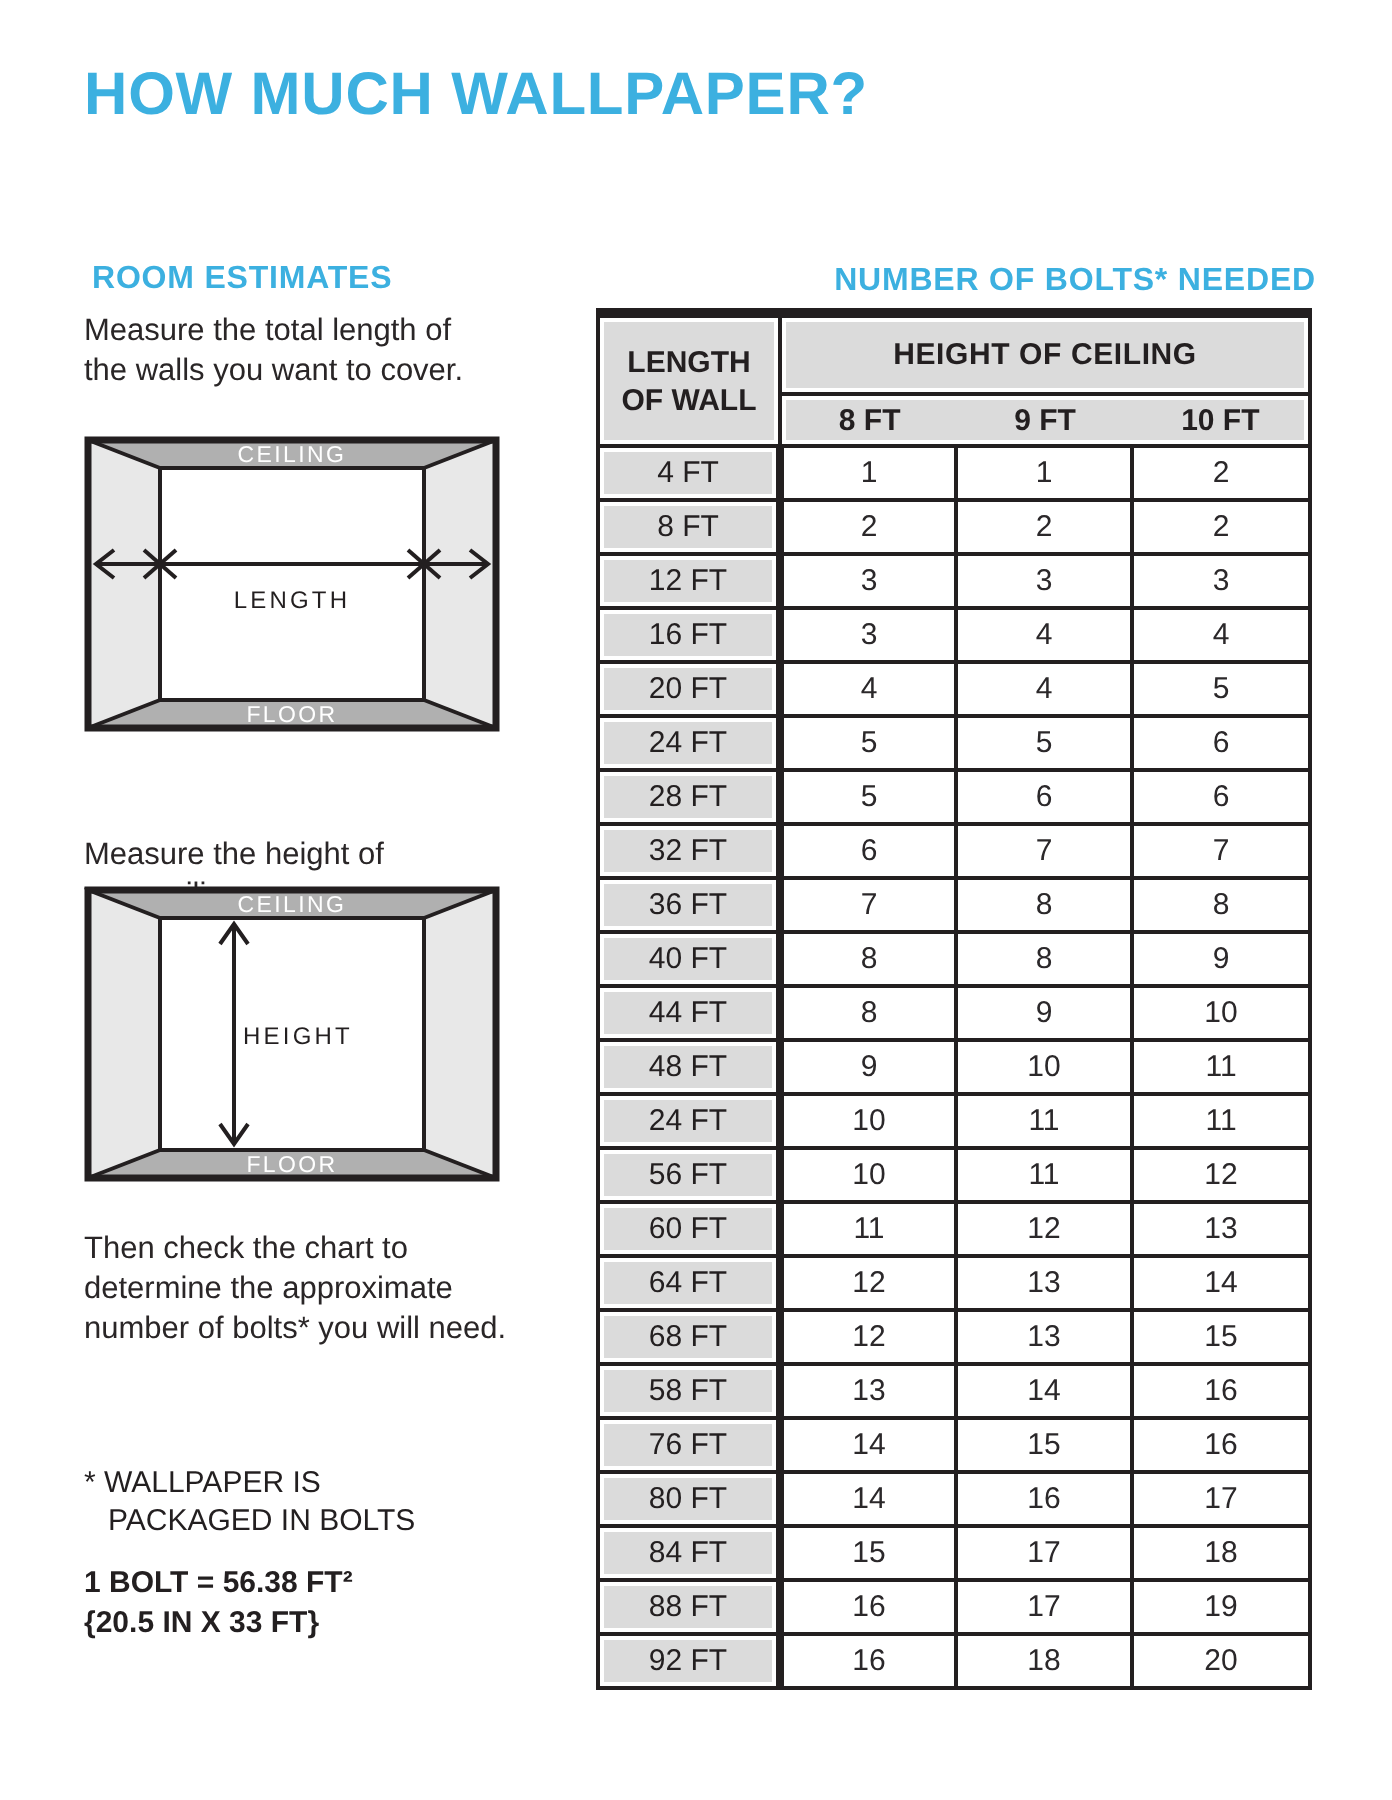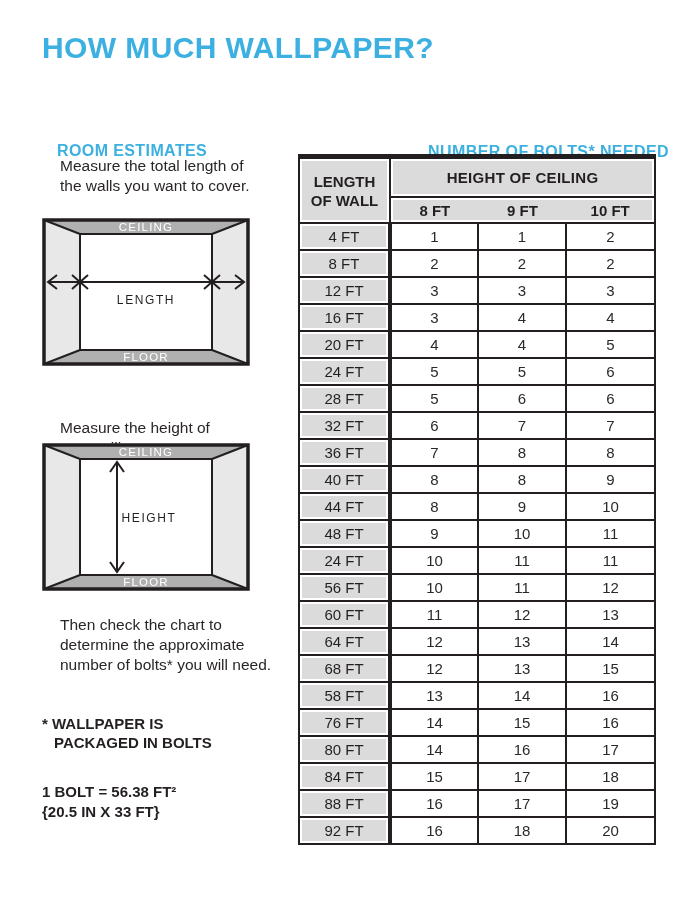--- a/index.html
+++ b/index.html
@@ -13,31 +13,31 @@
   html,body{margin:0;padding:0;background:#fff;}
   .page{
     position:relative;width:670px;height:900px;background:#fff;overflow:hidden;
     font-family:"Liberation Sans","DejaVu Sans",sans-serif;color:var(--ink);
   }
   .page-title{
     position:absolute;left:42px;top:33px;margin:0;
     font-size:30px;font-weight:700;letter-spacing:.4px;color:var(--accent);line-height:1;
   }
   .sub-heading{
-    margin:15px;font-size:16px;font-weight:700;letter-spacing:.4px;color:var(--accent);line-height:1;
+    margin:4px;font-size:16px;font-weight:700;letter-spacing:.4px;color:var(--accent);line-height:1;
   }
   .left-heading{position:absolute;left:42px;top:128px;}
   .table-heading{position:absolute;left:389px;top:129px;width:265px;text-align:right;}
   .body-text{
-    position:absolute;left:60px;margin:0;width:230px;
+    position:absolute;left:42px;margin:0;width:230px;
     font-size:15.5px;line-height:20px;white-space:pre-line;color:#2a2627;
   }
   .step1{top:156px;} .step2{top:387px;margin-top:31px;} .step3{top:615px;}
   .footnote{
-    position:absolute;left:42px;top:714px;font-size:15px;font-weight:700;line-height:19px;
+    position:absolute;left:42px;top:732px;font-size:15px;font-weight:400;line-height:19px;
   }
   .footnote .indent{padding-left:12px;}
   .bolt-info{
     position:absolute;left:42px;top:782px;font-size:15px;font-weight:700;line-height:20px;
   }
 
   
   .room-svg{position:absolute;left:42px;width:208px;height:148px;}
   .diagram-1{top:218px;} .diagram-2{top:443px;}
   .band{fill:var(--band);}

